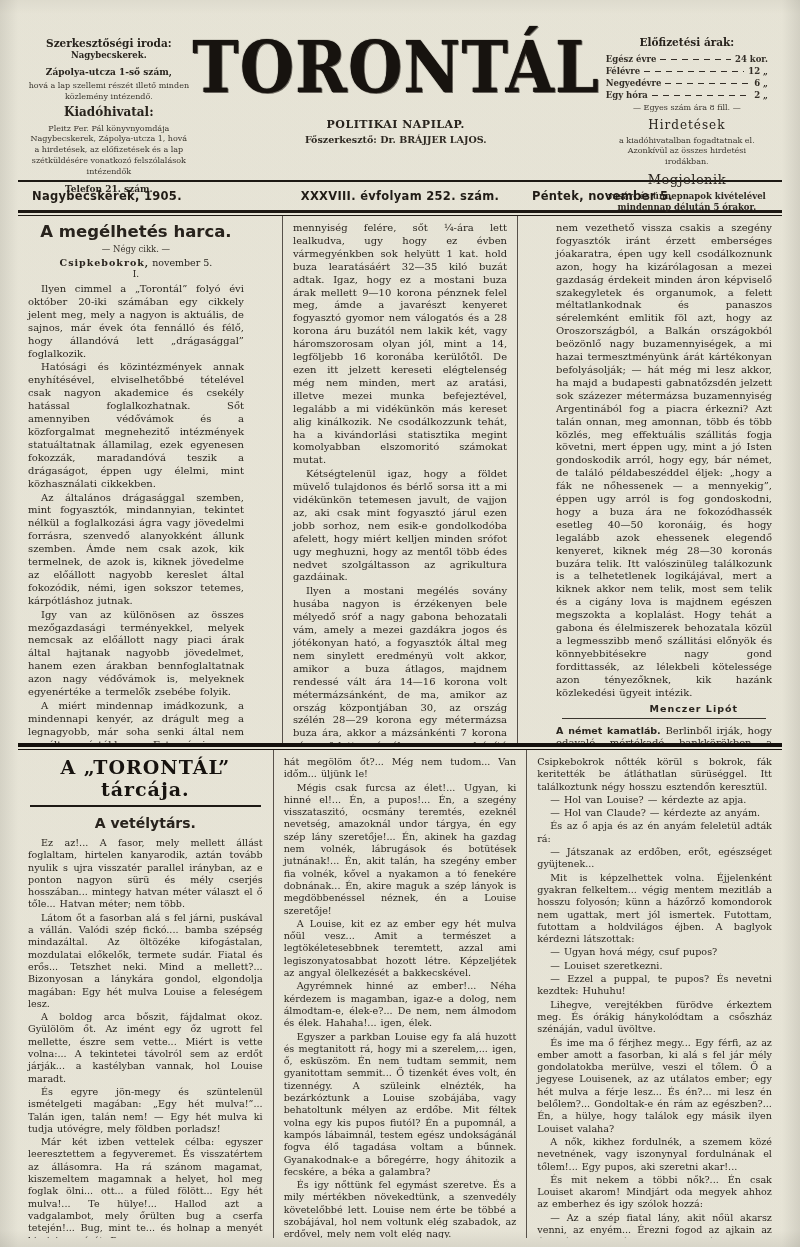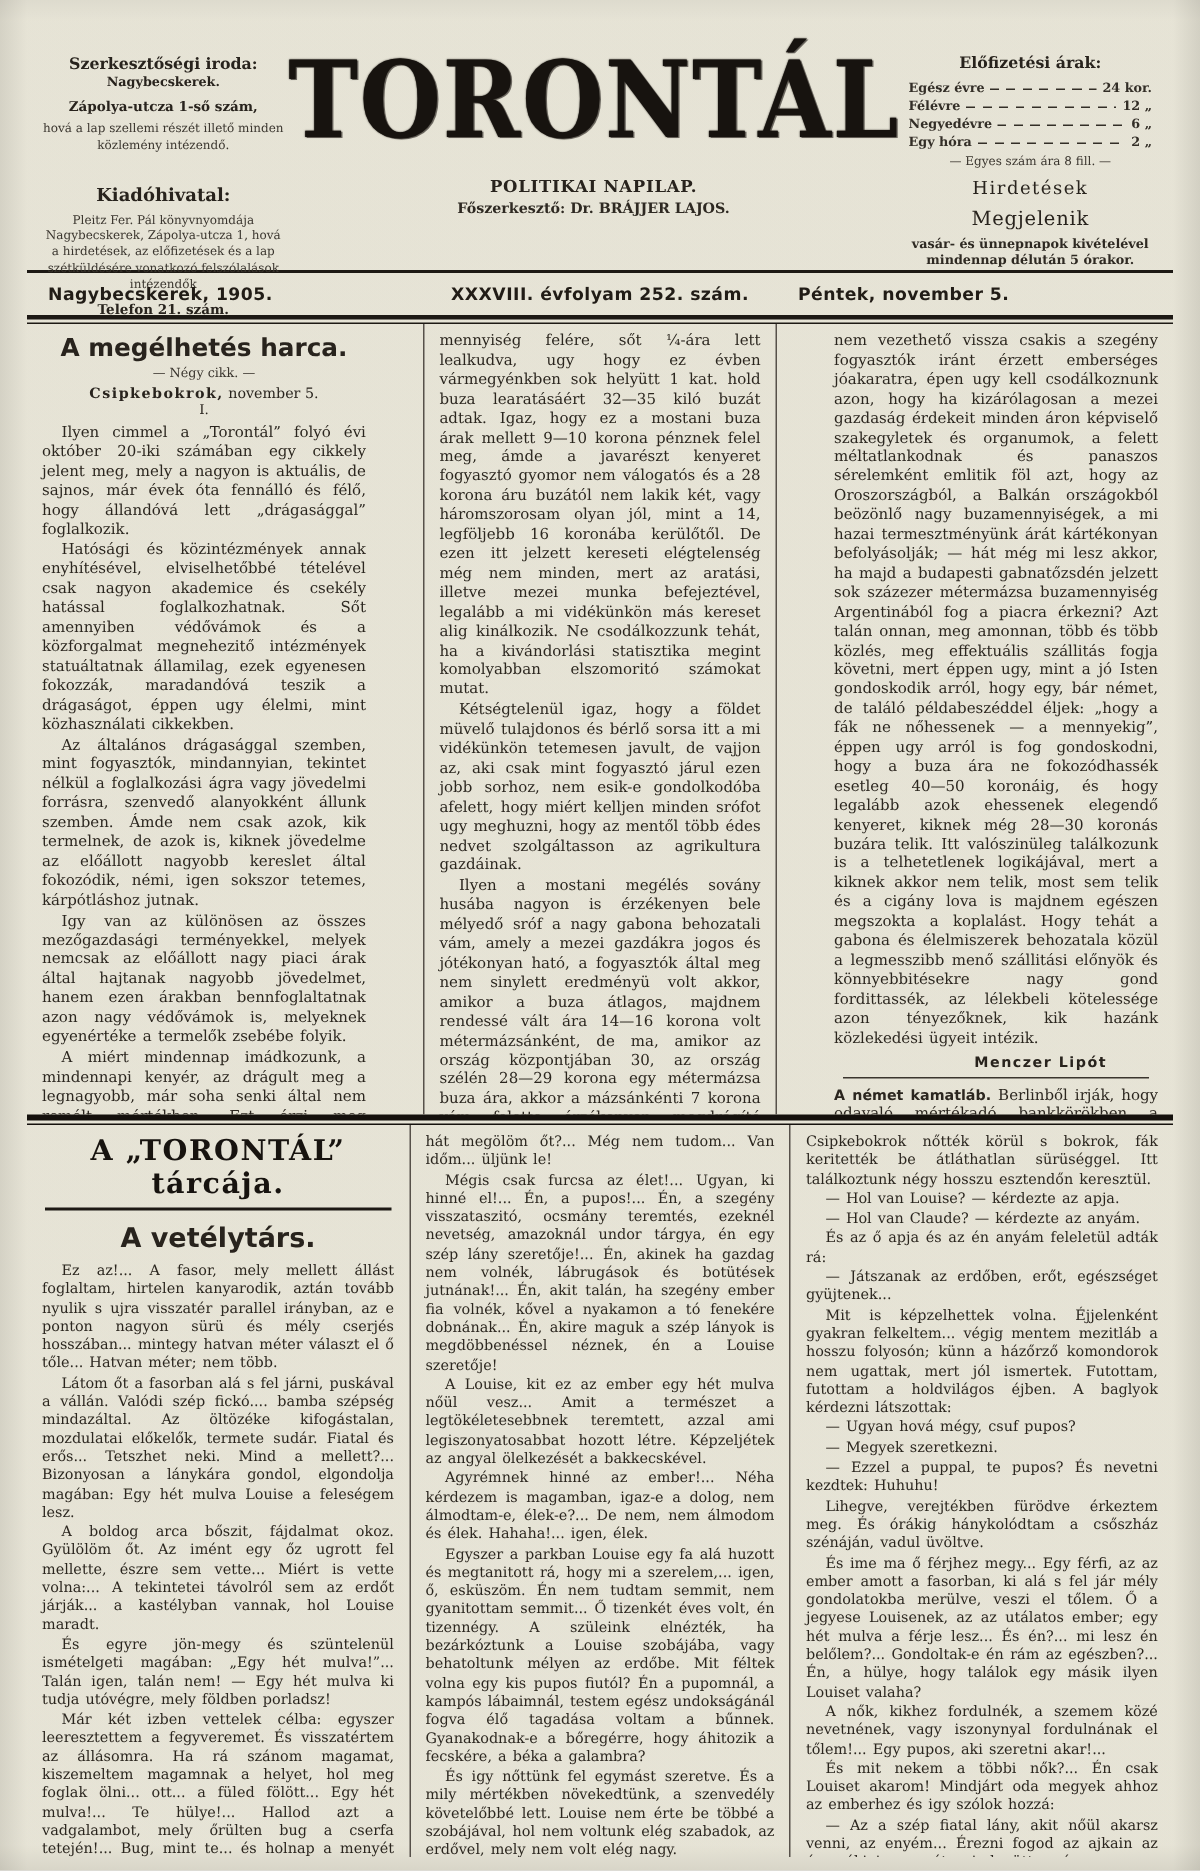--- a/index.html
+++ b/index.html
@@ -12,21 +12,21 @@
     color:#28231d;font-family:"DejaVu Serif","Liberation Serif",serif;
     overflow:hidden;box-sizing:border-box;padding:24px 18px 0 18px;
   }
   
   .masthead{display:flex;height:156px;}
   .mh-left{width:212px;text-align:center;font-size:8.5px;line-height:1.35;padding-top:12px;}
   .mh-left .b1{font-weight:bold;font-size:10.5px;}
   .mh-left .b2{font-weight:bold;font-size:8.5px;}
   .mh-left .b3{font-weight:bold;font-size:9px;margin-top:4px;}
   .mh-left .small{font-size:8px;color:#3a352e;margin-top:3px;padding:0 10px;}
-  .mh-left .kiado{font-weight:bold;font-size:12px;margin-top:20px;}
+  .mh-left .kiado{font-weight:bold;font-size:12px;margin-top:2px;}
   .mh-left .tel{font-weight:bold;font-size:9px;margin-top:5px;}
   .mh-center{flex:1;text-align:center;}
   .big-title{
     font-size:60px;font-weight:bold;letter-spacing:1px;line-height:1.0;
     transform:scaleX(1.04) scaleY(1.18);transform-origin:center top;margin-top:8px;
     color:#17130f;text-shadow:0 0 1px #17130f,1px 1px 0 rgba(23,19,15,.55);
     font-family:"DejaVu Serif",serif;
   }
   .sub1{font-weight:bold;font-size:11px;margin-top:26px;letter-spacing:.5px;}
   .sub2{font-weight:bold;font-size:9.5px;margin-top:3px;color:#2e2922;}
@@ -73,21 +73,21 @@
   .art-roman{font-size:9px;margin-top:1px;}
   
   .signature{text-align:right;font-weight:bold;font-size:9.5px;letter-spacing:1px;
     padding-right:34px;margin:3px 0 4px 0;font-family:"DejaVu Sans","Liberation Sans",sans-serif;}
   .brief-rule{border-top:1px solid #3a352e;margin:4px 6px 6px 6px;}
   .brief b{font-family:"DejaVu Sans","Liberation Sans",sans-serif;font-size:9.5px;}
   
   .feu-head{text-align:center;}
   .feu-title{font-weight:bold;font-size:19px;letter-spacing:1px;color:#17130f;}
   .feu-title-rule{border-top:2.5px solid #1d1914;margin:5px 2px 8px 2px;}
-  .feu-story-title{font-weight:bold;font-size:18px;margin-bottom:6px;
+  .feu-story-title{font-weight:bold;font-size:14px;margin-bottom:6px;
     font-family:"DejaVu Sans","Liberation Sans",sans-serif;text-align:center;}
 </style>
 </head>
 <body>
 
 <div class="page">
 
   <div class="masthead">
     <div class="mh-left">
       <div class="b1">Szerkesztőségi iroda:</div>
@@ -122,20 +122,21 @@
             <span class="val">6 „</span>
           </div>
           <div class="price-row">
             <span class="lbl">Egy hóra</span>
             <span class="fill"></span>
             <span class="val">2 „</span>
           </div>
         </div>
       <div class="single">— Egyes szám ára 8 fill. —</div>
       <div class="hird">Hirdetések</div>
+      <div class="hird-body">a kiadóhivatalban fogadtatnak el. Azonkívül az összes hirdetési irodákban.</div>
       <div class="megj">Megjelenik</div>
       <div class="megj-body">vasár- és ünnepnapok kivételével mindennap délután 5 órakor.</div>
     </div>
   </div>
 
   <div class="rule-1"></div>
 
   <div class="dateline">
     <div class="dl-left">Nagybecskerek, 1905.</div>
     <div class="dl-center">XXXVIII. évfolyam 252. szám.</div>
@@ -208,21 +209,21 @@
     </div>
     <div class="col">
       <div class="coltext cont">
           <p>Csipkebokrok nőtték körül s bokrok, fák keritették be átláthatlan sürüséggel. Itt találkoztunk négy hosszu esztendőn keresztül.</p>
           <p>— Hol van Louise? — kérdezte az apja.</p>
           <p>— Hol van Claude? — kérdezte az anyám.</p>
           <p>És az ő apja és az én anyám feleletül adták rá:</p>
           <p>— Játszanak az erdőben, erőt, egészséget gyüjtenek...</p>
           <p>Mit is képzelhettek volna. Éjjelenként gyakran felkeltem... végig mentem mezitláb a hosszu folyosón; künn a házőrző komondorok nem ugattak, mert jól ismertek. Futottam, futottam a holdvilágos éjben. A baglyok kérdezni látszottak:</p>
           <p>— Ugyan hová mégy, csuf pupos?</p>
-          <p>— Megyek szeretkezni.</p>
+          <p>— Louiset szeretkezni.</p>
           <p>— Ezzel a puppal, te pupos? És nevetni kezdtek: Huhuhu!</p>
           <p>Lihegve, verejtékben fürödve érkeztem meg. És órákig hánykolódtam a csőszház szénáján, vadul üvöltve.</p>
           <p>És ime ma ő férjhez megy... Egy férfi, az az ember amott a fasorban, ki alá s fel jár mély gondolatokba merülve, veszi el tőlem. Ő a jegyese Louisenek, az az utálatos ember; egy hét mulva a férje lesz... És én?... mi lesz én belőlem?... Gondoltak-e én rám az egészben?... Én, a hülye, hogy találok egy másik ilyen Louiset valaha?</p>
           <p>A nők, kikhez fordulnék, a szemem közé nevetnének, vagy iszonynyal fordulnának el tőlem!... Egy pupos, aki szeretni akar!...</p>
           <p>És mit nekem a többi nők?... Én csak Louiset akarom! Mindjárt oda megyek ahhoz az emberhez és igy szólok hozzá:</p>
           <p>— Az a szép fiatal lány, akit nőül akarsz venni, az enyém... Érezni fogod az ajkain az én csókjaim szagát; mindenütt az én pu-</p>
         </div>
     </div>
   </div>
 

